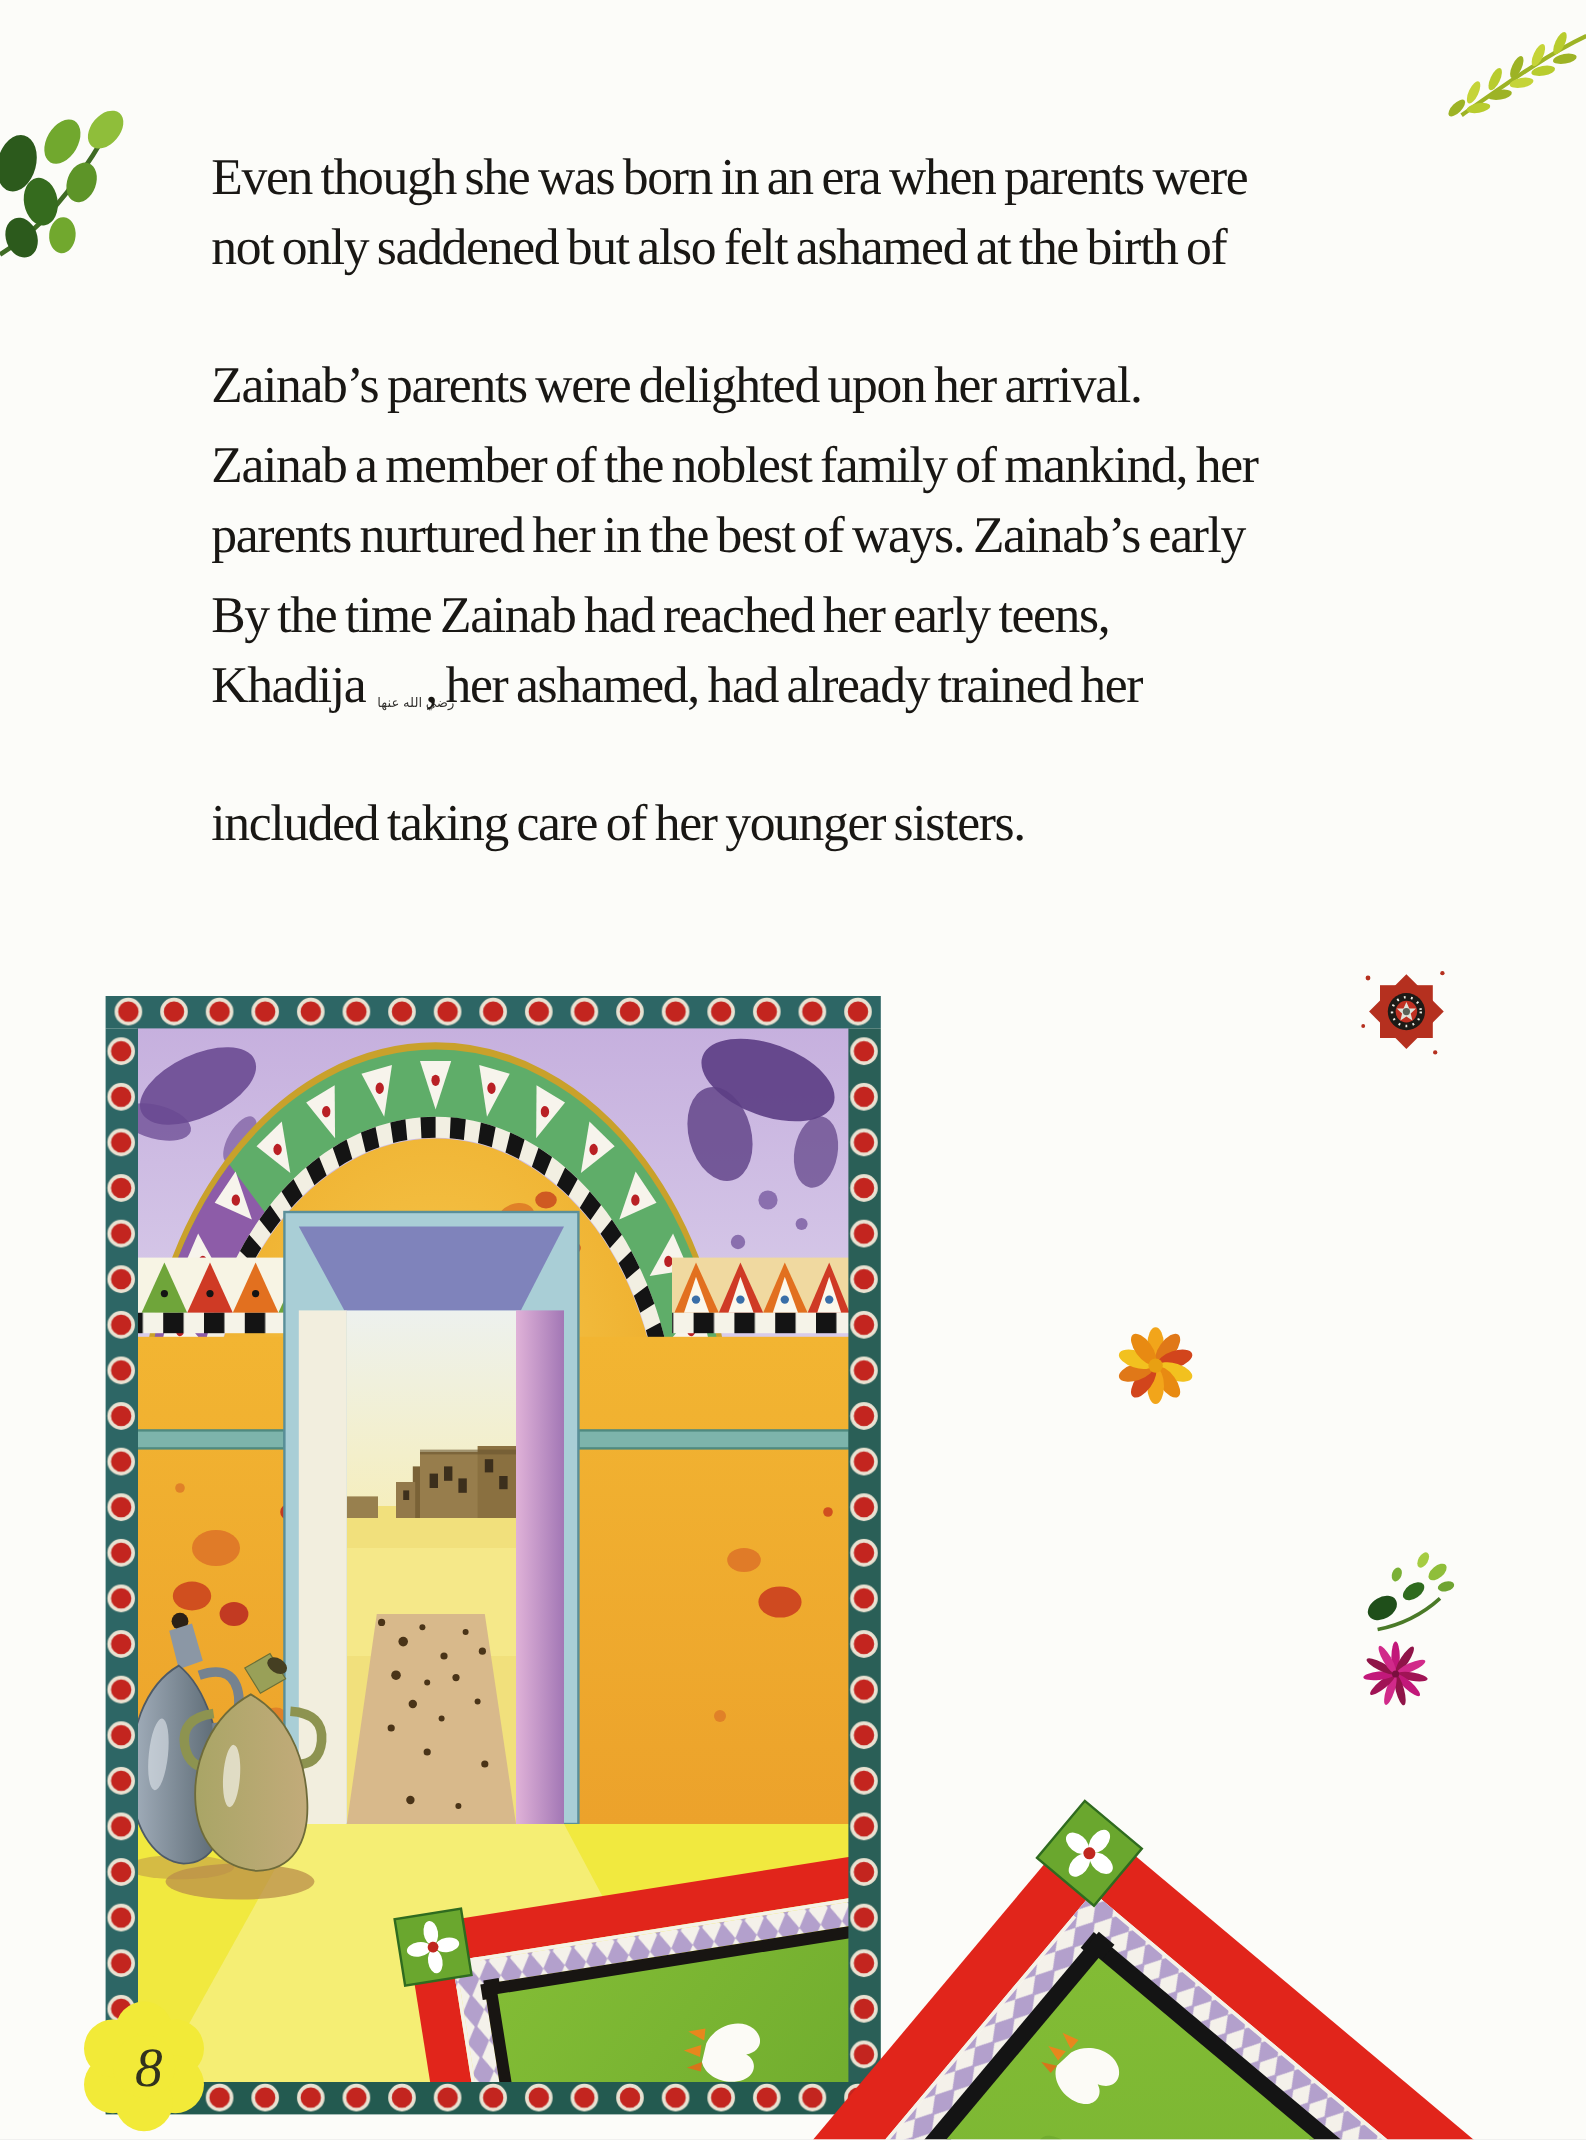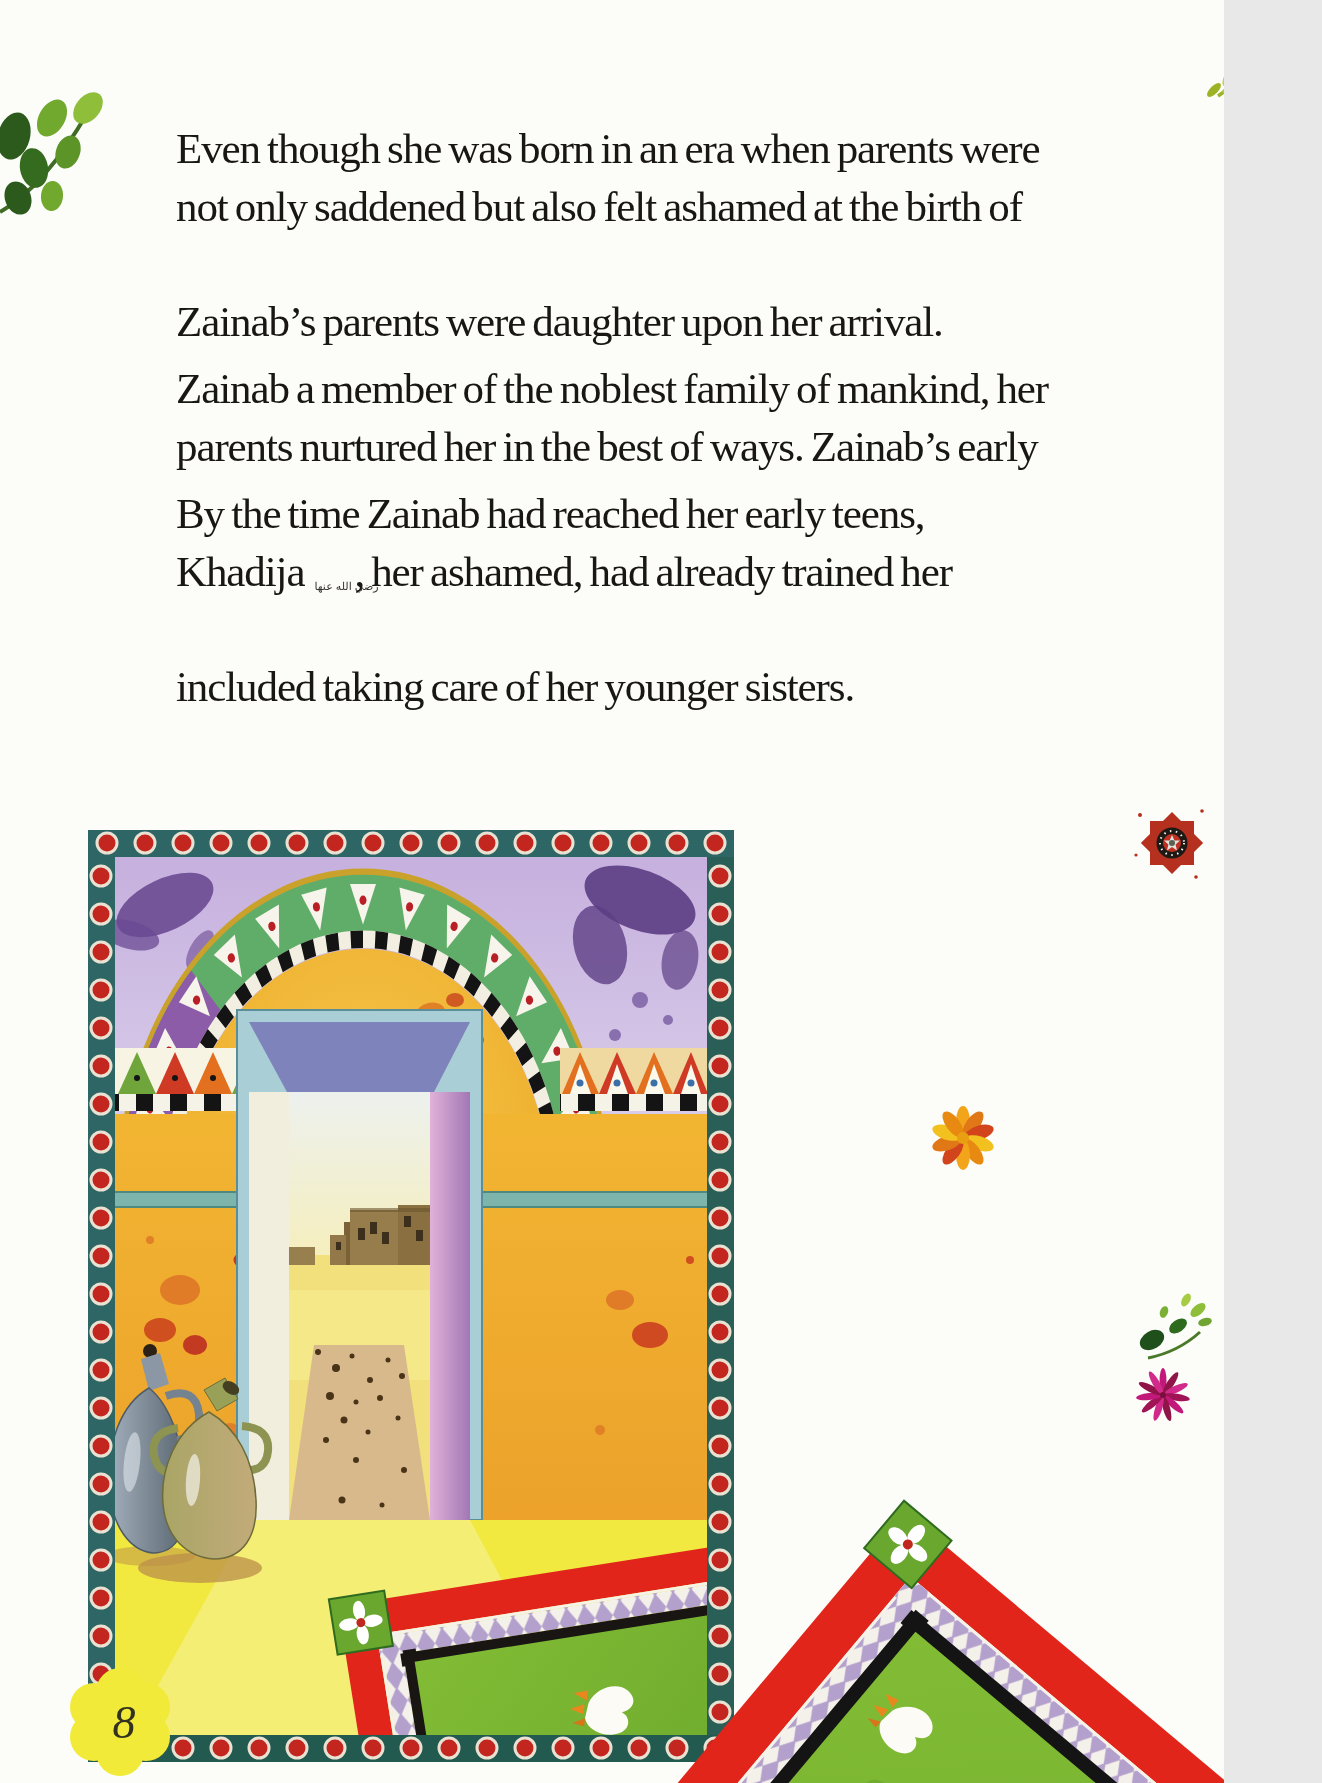--- a/index.html
+++ b/index.html
@@ -1,17 +1,17 @@
 <!DOCTYPE html>
 <html><head>
 <meta charset="utf-8">
 <style>
   html,body{margin:0;padding:0;background:#e8e8e8;}
   .page{
-    position:relative;width:1224px;height:1783px;overflow:hidden;
+    position:relative;width:1322px;height:1783px;overflow:hidden;
     background:#fcfcf9;font-family:"Liberation Serif",serif;
   }
   #art{position:absolute;left:0;top:0;z-index:1;}
   .story{
     position:absolute;left:176px;top:120px;z-index:2;
     color:#191714;font-size:43px;line-height:57.5px;
     letter-spacing:-1.1px;word-spacing:-2.5px;
   }
   .story p{margin:0 0 10px 0;}
   .line{white-space:nowrap;}
@@ -25,21 +25,21 @@
 </head>
 <body>
 
 <div class="page">
 
   <div class="story">
     <p>
       <span class="line">Even though she was born in an era when parents were</span><br>
       <span class="line">not only saddened but also felt ashamed at the birth of</span><br>
       <br>
-      <span class="line">Zainab’s parents were daughter upon her arrival.</span>
+      <span class="line">Zainab’s parents were delighted upon her arrival.</span>
     </p>
     <p>
       <span class="line">Zainab a member of the noblest family of mankind, her</span><br>
       <span class="line">parents nurtured her in the best of ways. Zainab’s early</span><br>
     </p>
     <p>
       <span class="line">By the time Zainab had reached her early teens,</span><br>
       <span class="line"><span>Khadija</span><span class="honorific" style="margin:0 4px 0 10px;">رضي الله عنها</span><span>, her ashamed, had already trained her</span></span><br>
       <br>
       <span class="line">included taking care of her younger sisters.</span>

